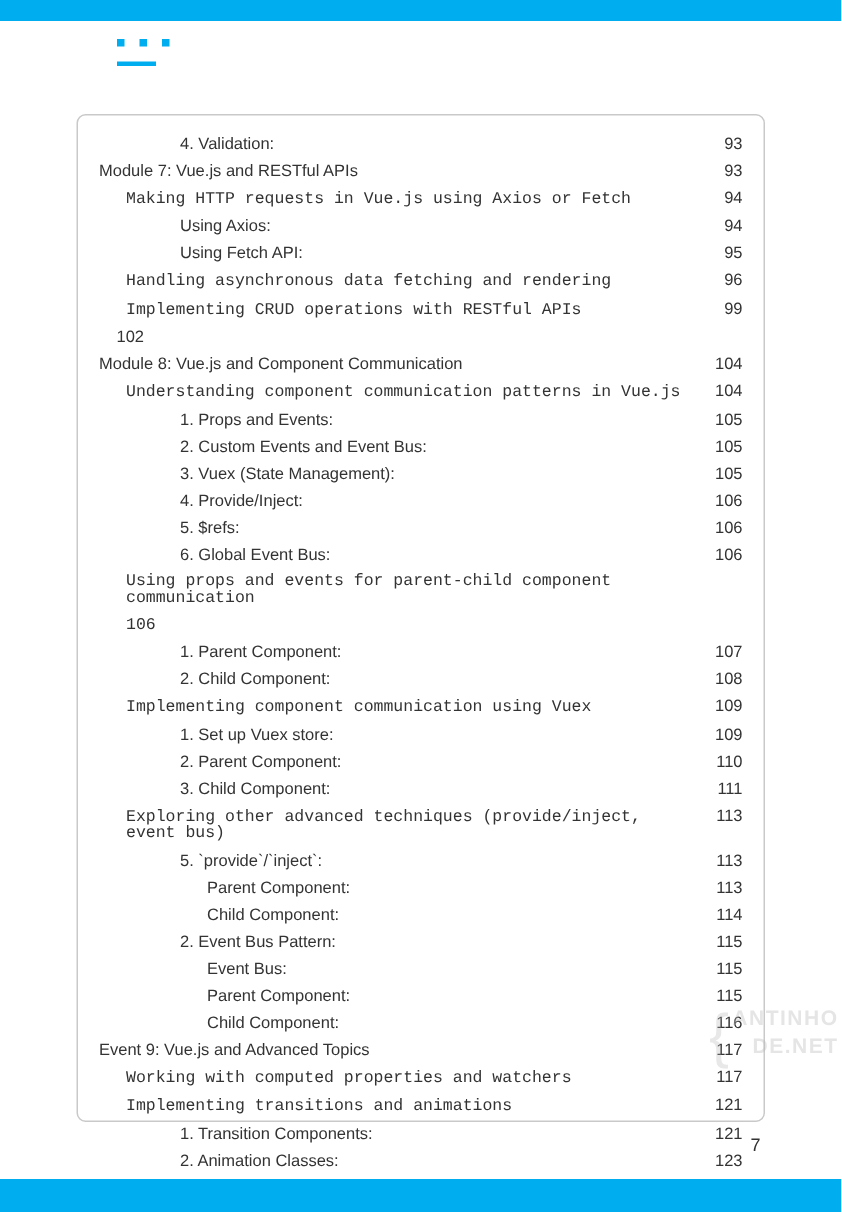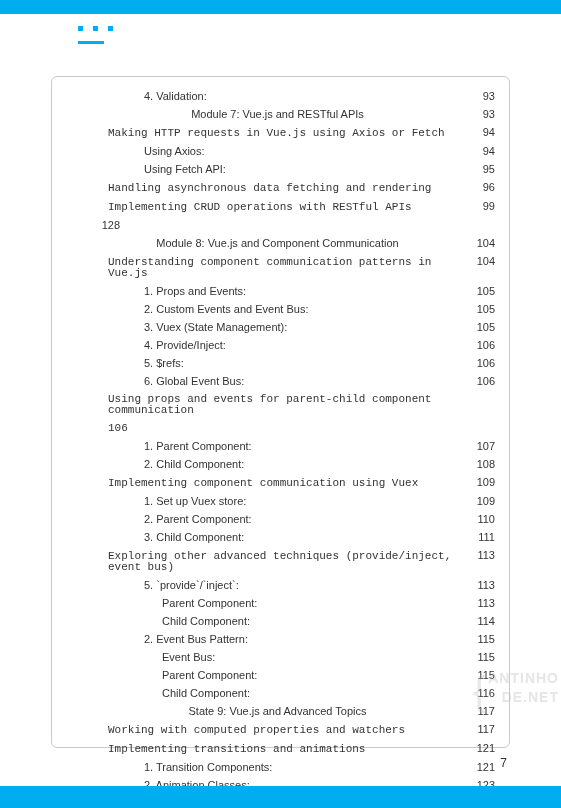--- a/index.html
+++ b/index.html
@@ -42,25 +42,24 @@
     border-radius: 6px;
     padding: 10px 14px 10px 14px;
     font-size: 11px;
     color: #333;
     line-height: 1.0;
   }
   .row {
     display: flex;
     align-items: baseline;
     padding: 3.5px 0;
-    margin-left: 24px;
   }
   .label { flex: 1; }
   .page { width: 30px; text-align: right; }
-  .i0 { padding-left: 0px; text-align: center; }
+  .i0 { padding-left: 0px; }
   .i1 { padding-left: 18px; font-family: Liberation Mono, monospace; }
   .i3 { padding-left: 54px; }
   .i4 { padding-left: 72px; }
   .pagenum {
     position: absolute;
     bottom: 38px;
     right: 54px;
     font-size: 12px;
     color: #333;
   }
@@ -125,21 +124,21 @@
     </div>
     <div class="row">
       <span class="label i1">Handling asynchronous data fetching and rendering</span>
       <span class="page">96</span>
     </div>
     <div class="row">
       <span class="label i1">Implementing CRUD operations with RESTful APIs</span>
       <span class="page">99</span>
     </div>
     <div class="row">
-      <span class="page">128</span>
+      <span class="page">102</span>
     </div>
     <div class="row">
       <span class="label i0">Module 8: Vue.js and Component Communication</span>
       <span class="page">104</span>
     </div>
     <div class="row">
       <span class="label i1">Understanding component communication patterns in Vue.js</span>
       <span class="page">104</span>
     </div>
     <div class="row">
@@ -224,21 +223,21 @@
     </div>
     <div class="row">
       <span class="label i4">Parent Component:</span>
       <span class="page">115</span>
     </div>
     <div class="row">
       <span class="label i4">Child Component:</span>
       <span class="page">116</span>
     </div>
     <div class="row">
-      <span class="label i0">State 9: Vue.js and Advanced Topics</span>
+      <span class="label i0">Event 9: Vue.js and Advanced Topics</span>
       <span class="page">117</span>
     </div>
     <div class="row">
       <span class="label i1">Working with computed properties and watchers</span>
       <span class="page">117</span>
     </div>
     <div class="row">
       <span class="label i1">Implementing transitions and animations</span>
       <span class="page">121</span>
     </div>

